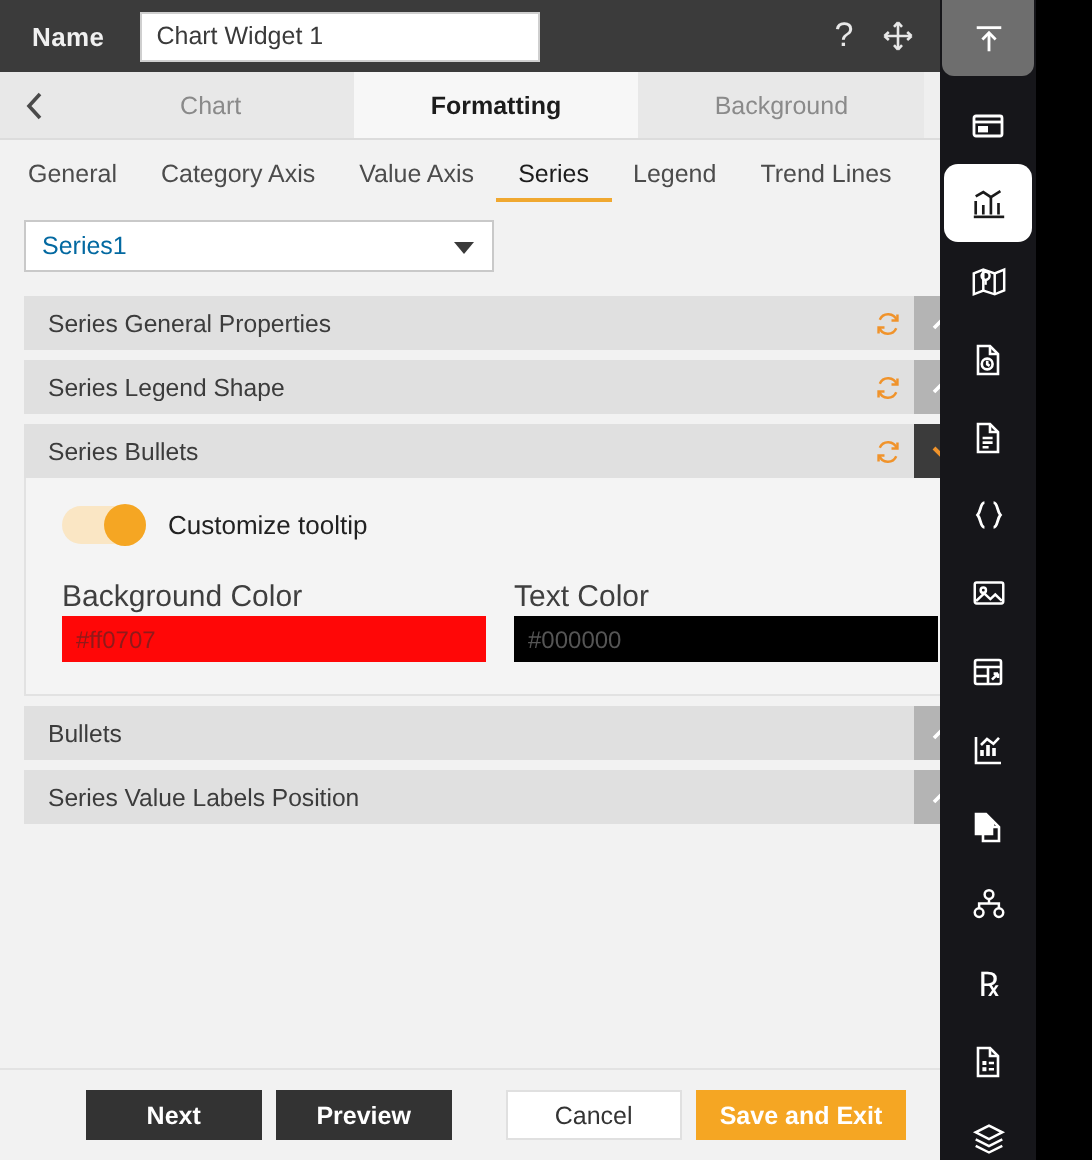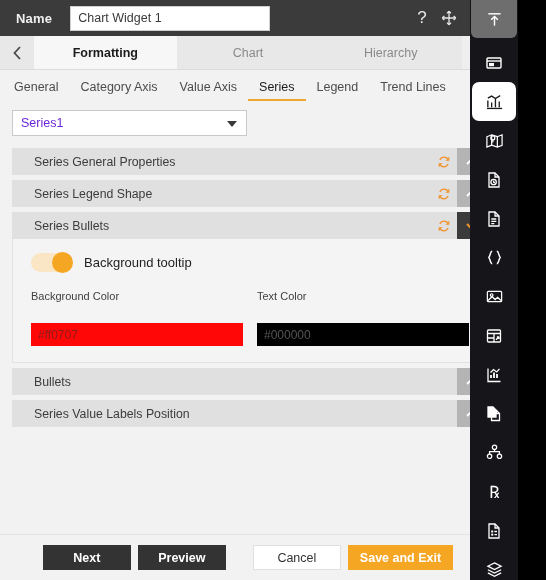--- a/index.html
+++ b/index.html
@@ -144,21 +144,21 @@
   .series-select {
     position: relative;
     width: 235px;
     height: 26px;
     background: #fff;
     border: 1px solid #c9c9c9;
     display: flex;
     align-items: center;
     padding: 0 8px;
     font-size: 12.5px;
-    color: #6d28d9;
+    color: #0369a1;
     cursor: pointer;
     margin-bottom: 12px;
   }
   .caret {
     position: absolute;
     right: 9px; top: 50%;
     margin-top: -2px;
     width: 0; height: 0;
     border-left: 5px solid transparent;
     border-right: 5px solid transparent;
@@ -173,21 +173,20 @@
     background: #e0e0e0;
     display: flex;
     align-items: center;
     padding-left: 12px;
     cursor: pointer;
     position: relative;
   }
   .acc-title {
     font-size: 12.3px;
     color: #3c3c3c;
-    margin-left: 10px;
   }
   .acc-right {
     margin-left: auto;
     display: flex;
     align-items: stretch;
     height: 100%;
   }
   .reset-btn {
     display: flex; align-items: center; justify-content: center;
     width: 26px;
@@ -233,23 +232,23 @@
     width: 21px; height: 21px;
     border-radius: 50%;
     background: #f5a623;
   }
   .toggle-label { font-size: 13px; color: #222; }
 
   
   .color-row { display: flex; gap: 14px; padding-left: 4px; }
   .field { flex: 1 1 0; }
   .field-label {
-    font-size: 11px;
+    font-size: 15px;
     color: #3f3f3f;
-    margin-bottom: 21px;
+    margin-bottom: 1px;
     display: block;
   }
   .color-input {
     width: 100%;
     height: 23px;
     border: none;
     font-family: "Liberation Sans", sans-serif;
     font-size: 12px;
     padding: 0 7px;
     outline: none;
@@ -357,23 +356,23 @@
       </div>
     </div>
 
     <div class="tabstrip">
       <div class="tab-arrow">
         <svg width="13" height="16" viewBox="0 0 13 16" fill="none" stroke="currentColor" stroke-width="1.8">
           <path d="M9 2L3.5 8 9 14"></path>
         </svg>
       </div>
       <div class="tabs-wrap">
+        <div class="tab">Chart</div>
         <div class="tab active">Formatting</div>
-        <div class="tab">Chart</div>
-        <div class="tab">Hierarchy</div>
+        <div class="tab">Background</div>
       </div>
       <div class="tab-arrow right">
         <svg width="13" height="16" viewBox="0 0 13 16" fill="none" stroke="currentColor" stroke-width="1.8">
           <path d="M4 2l5.5 6L4 14"></path>
         </svg>
       </div>
     </div>
 
     <div class="subtabs">
       <div class="subtab">General</div>
@@ -449,21 +448,21 @@
                     <path d="M2 4l4 4 4-4"></path>
                   </svg>
               </span>
             </div>
           </div>
           <div class="acc-panel">
             <div class="toggle-row">
               <span class="switch">
                 <span class="knob"></span>
               </span>
-              <span class="toggle-label">Background tooltip</span>
+              <span class="toggle-label">Customize tooltip</span>
             </div>
             <div class="color-row">
               <div class="field">
                 <span class="field-label">Background Color</span>
                 <input class="color-input bg" type="text" value="#ff0707" style="">
               </div>
               <div class="field">
                 <span class="field-label">Text Color</span>
                 <input class="color-input tx" type="text" value="#000000" style="">
               </div>

